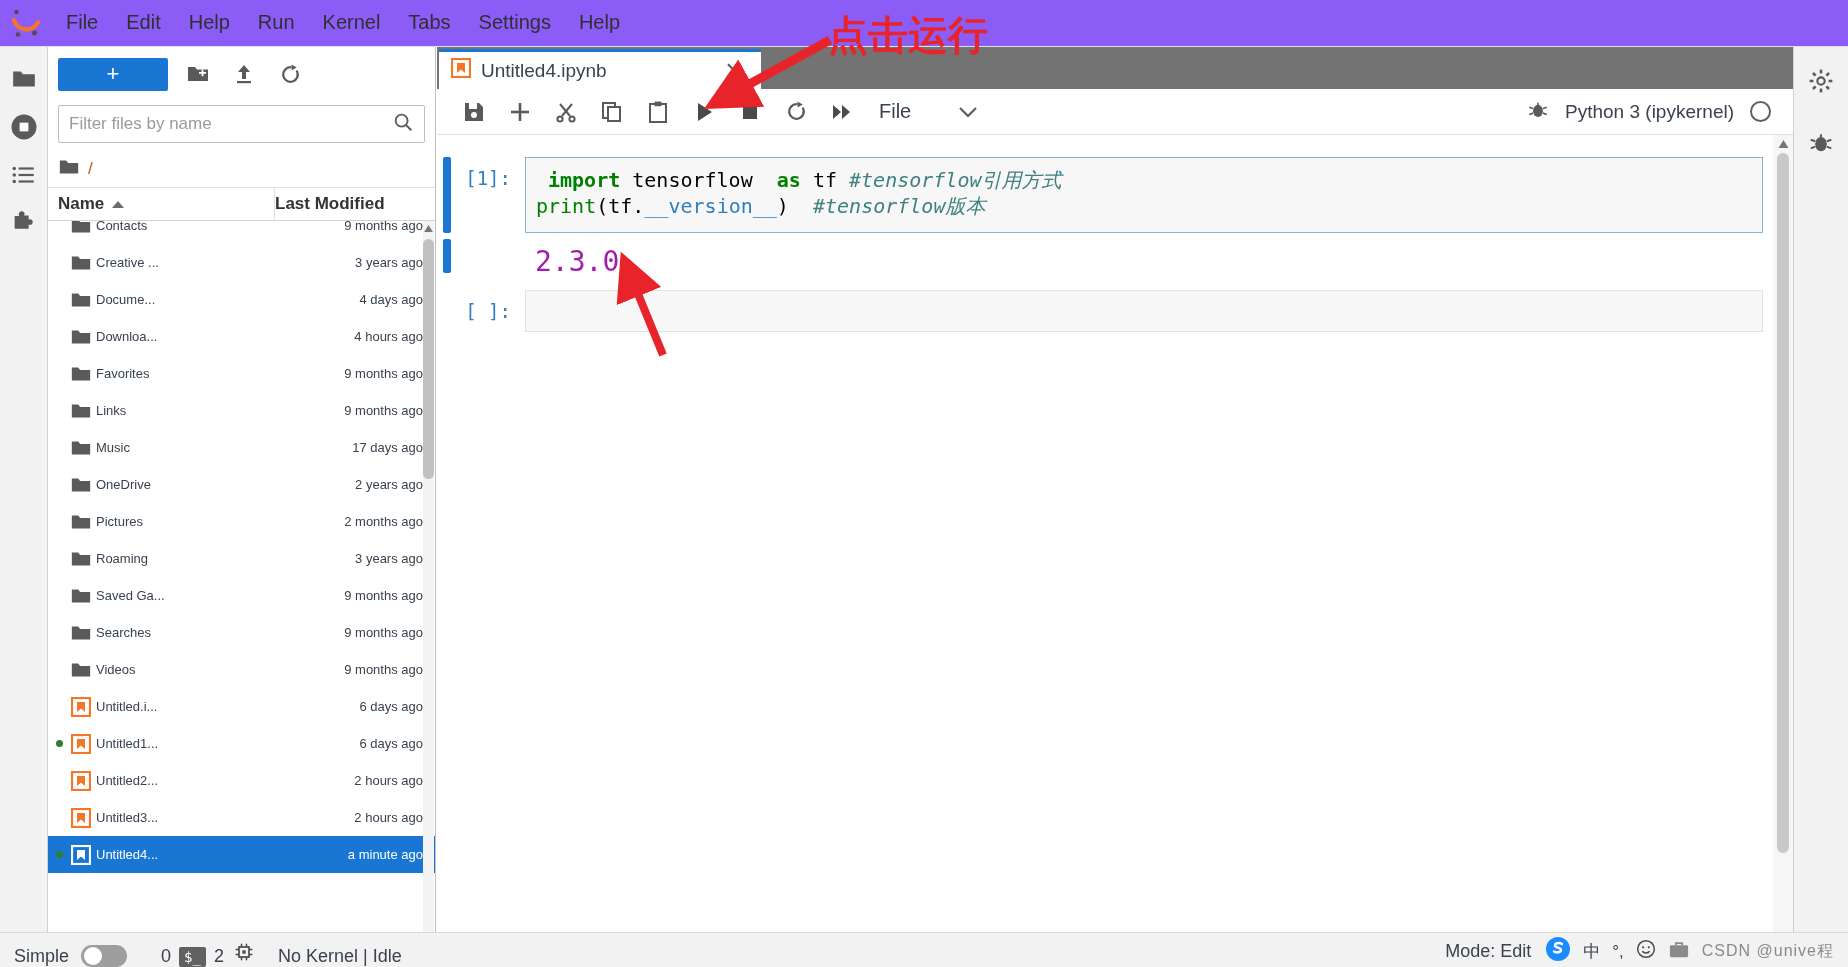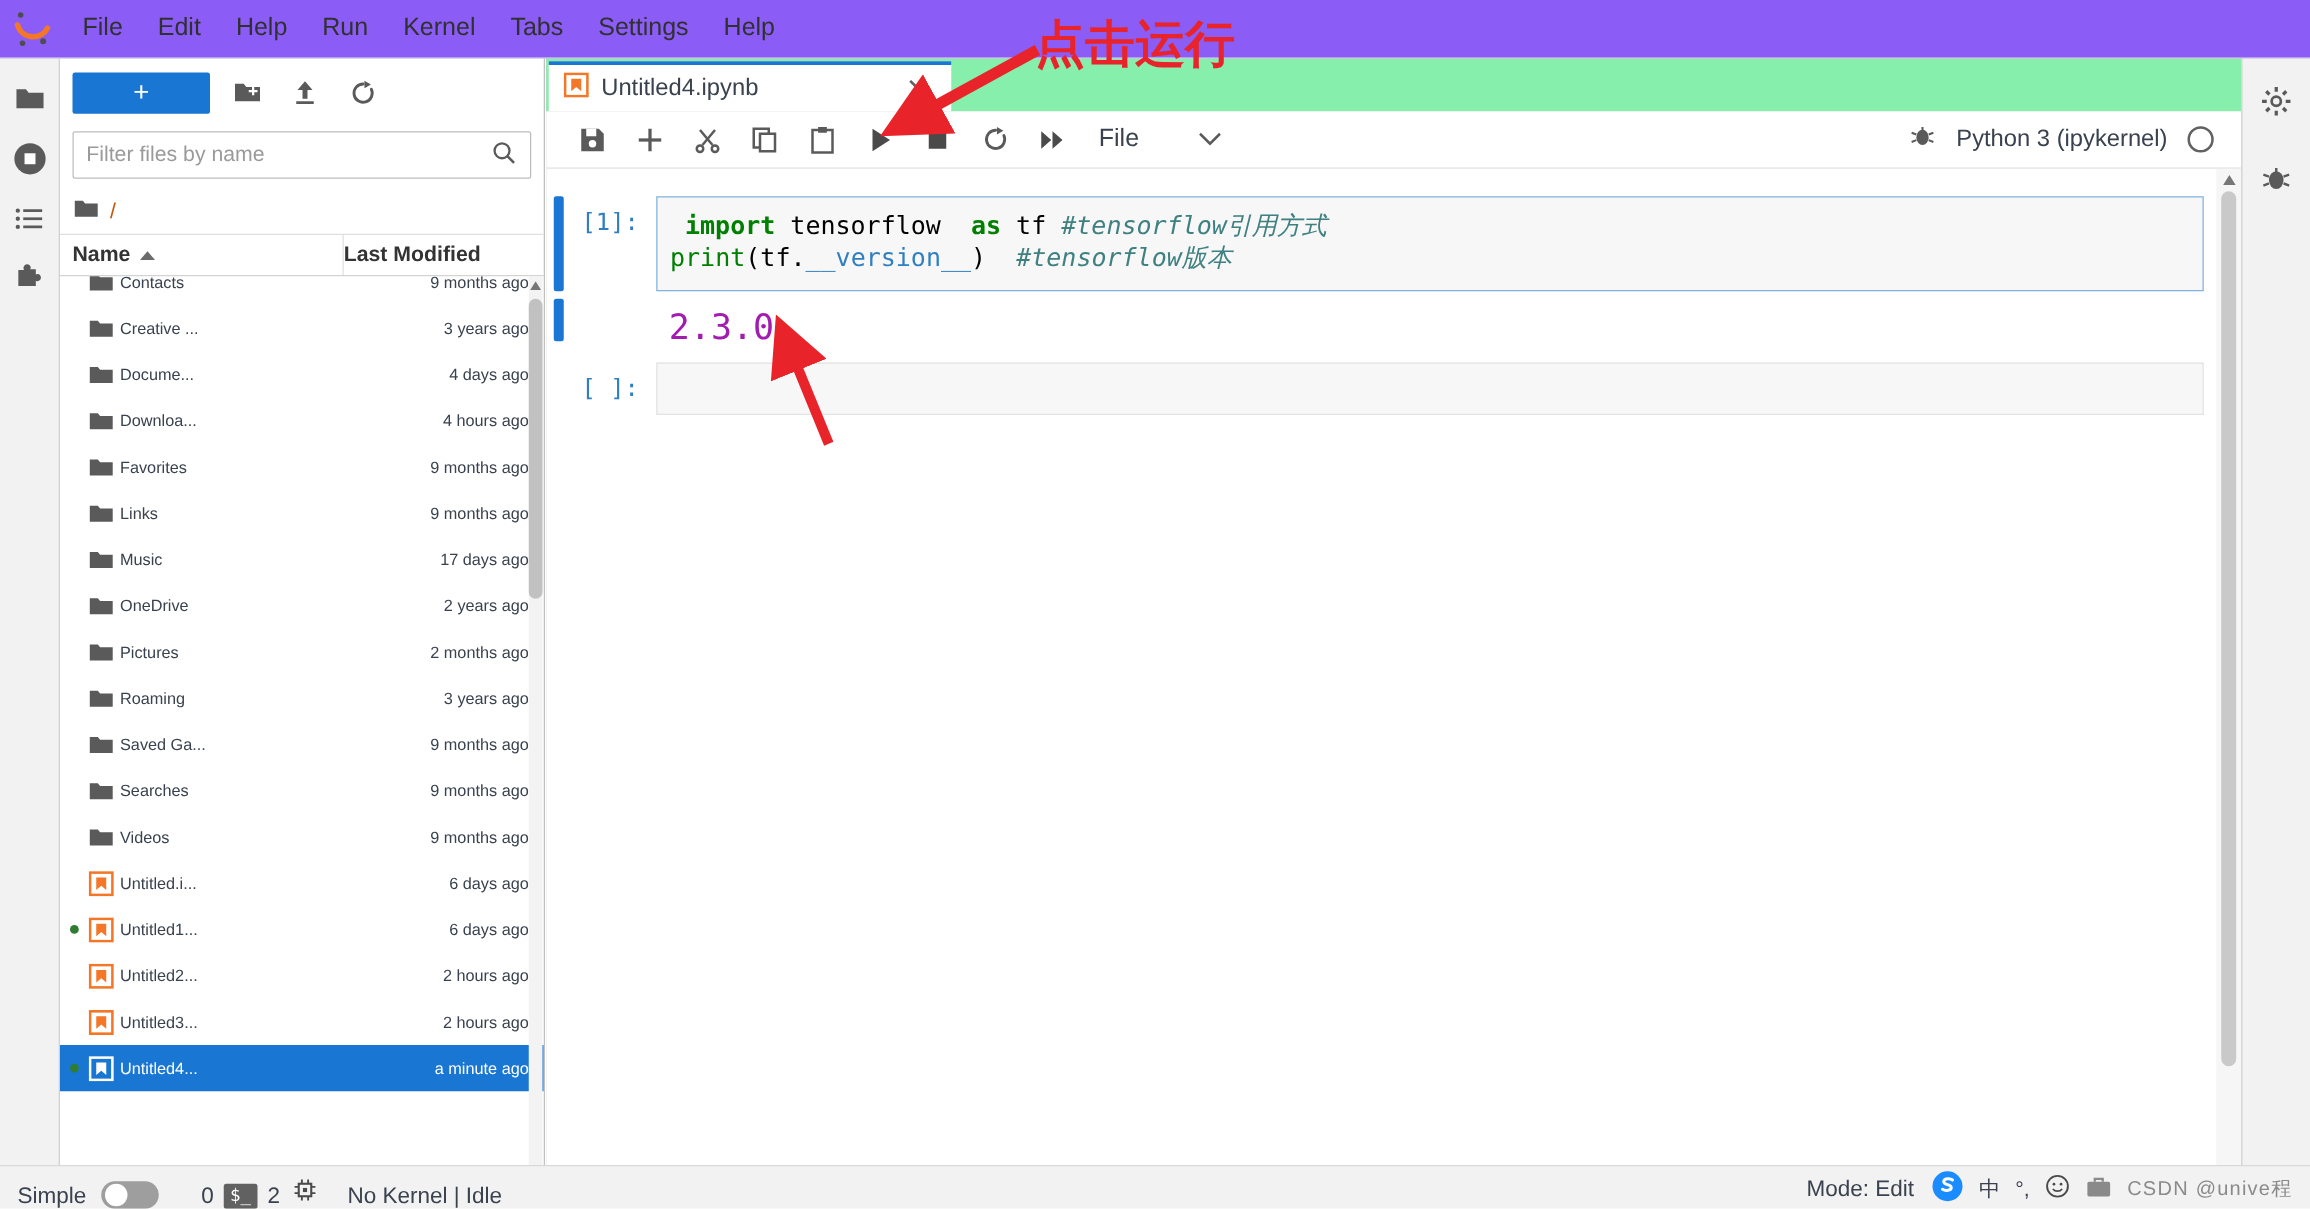--- a/index.html
+++ b/index.html
@@ -85,21 +85,21 @@
     position: absolute; right: 1px; top: 0; width: 11px; height: 100%; background: #f3f3f3;
   }
   .panel-thumb { position: absolute; left: 0; width: 11px; background: #c1c1c1; border-radius: 6px; }
   .scroll-arrow { position:absolute; left:0; width:11px; height:14px; display:flex;align-items:center;justify-content:center; }
 
   
   .main {
     position: absolute; top: 47px; left: 437px; width: 1356px; height: 903px;
     background: #bdbdbd;
   }
-  .tabbar { height: 42px; display: flex; align-items: flex-end; background: #86efac; }
+  .tabbar { height: 42px; display: flex; align-items: flex-end; background: #737373; }
   .tab {
     margin-left: 2px; height: 40px; min-width: 322px; background: #ffffff;
     border-top: 3px solid #1976d2; display: flex; align-items: center; gap: 10px;
     padding: 0 12px; font-size: 19px; color: #39424e; cursor: pointer;
   }
   .tab .close { margin-left: auto; font-size: 22px; color: #616161; padding: 0 6px; }
   .nb-toolbar {
     height: 46px; background: #ffffff; border-bottom: 1px solid #e0e0e0;
     display: flex; align-items: center; padding: 0 14px; gap: 0px;
   }

